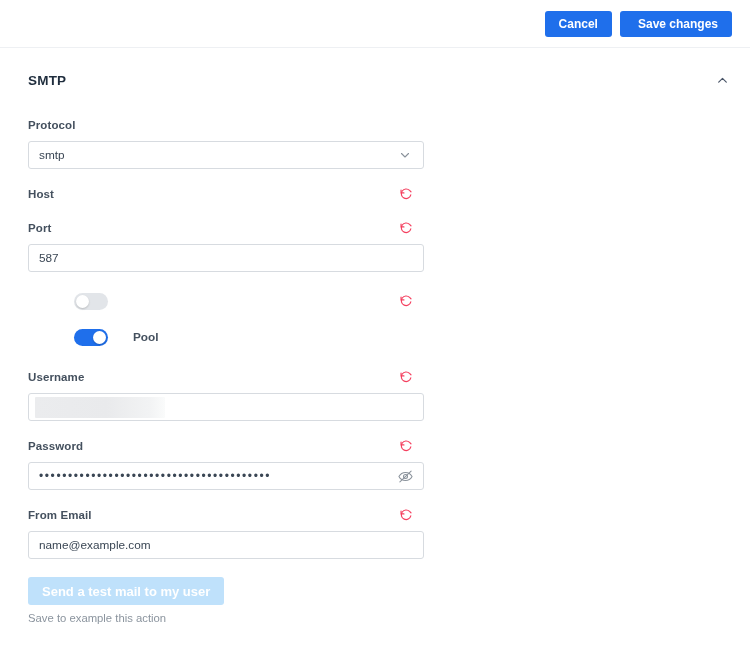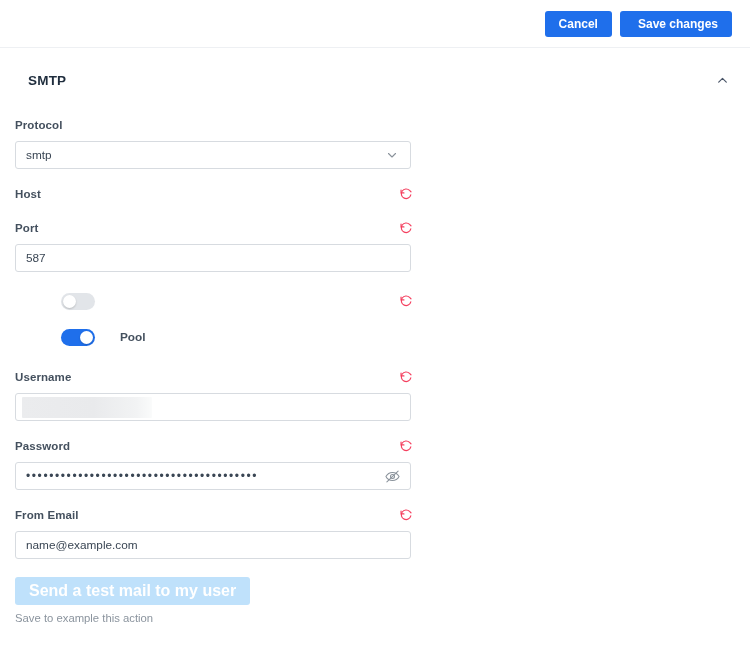--- a/index.html
+++ b/index.html
@@ -56,21 +56,21 @@
     color: #1f2d3d;
   }
   .chev {
     width: 20px; height: 20px;
     display: flex; align-items: center; justify-content: center;
     cursor: pointer;
     color: #4a5568;
   }
 
   .form {
-    padding: 26px 28px 0 15px;
+    padding: 26px 28px 0 28px;
     width: 452px;
   }
 
   .field { margin-bottom: 16px; position: relative; }
   .label-row {
     display: flex;
     align-items: center;
     justify-content: space-between;
     height: 18px;
     margin-bottom: 7px;
@@ -161,21 +161,21 @@
     font-weight: 700;
     color: #44505e;
   }
 
   
   .test-block { margin-top: 18px; }
   .btn-test {
     background: #bfe1fb;
     color: #ffffff;
     font-weight: 700;
-    font-size: 16px;
+    font-size: 13px;
     border: none;
     border-radius: 3px;
     height: 28px;
     padding: 0 14px;
     cursor: default;
     font-family: "Liberation Sans", sans-serif;
   }
   .hint {
     margin-top: 7px;
     font-size: 11.3px;

